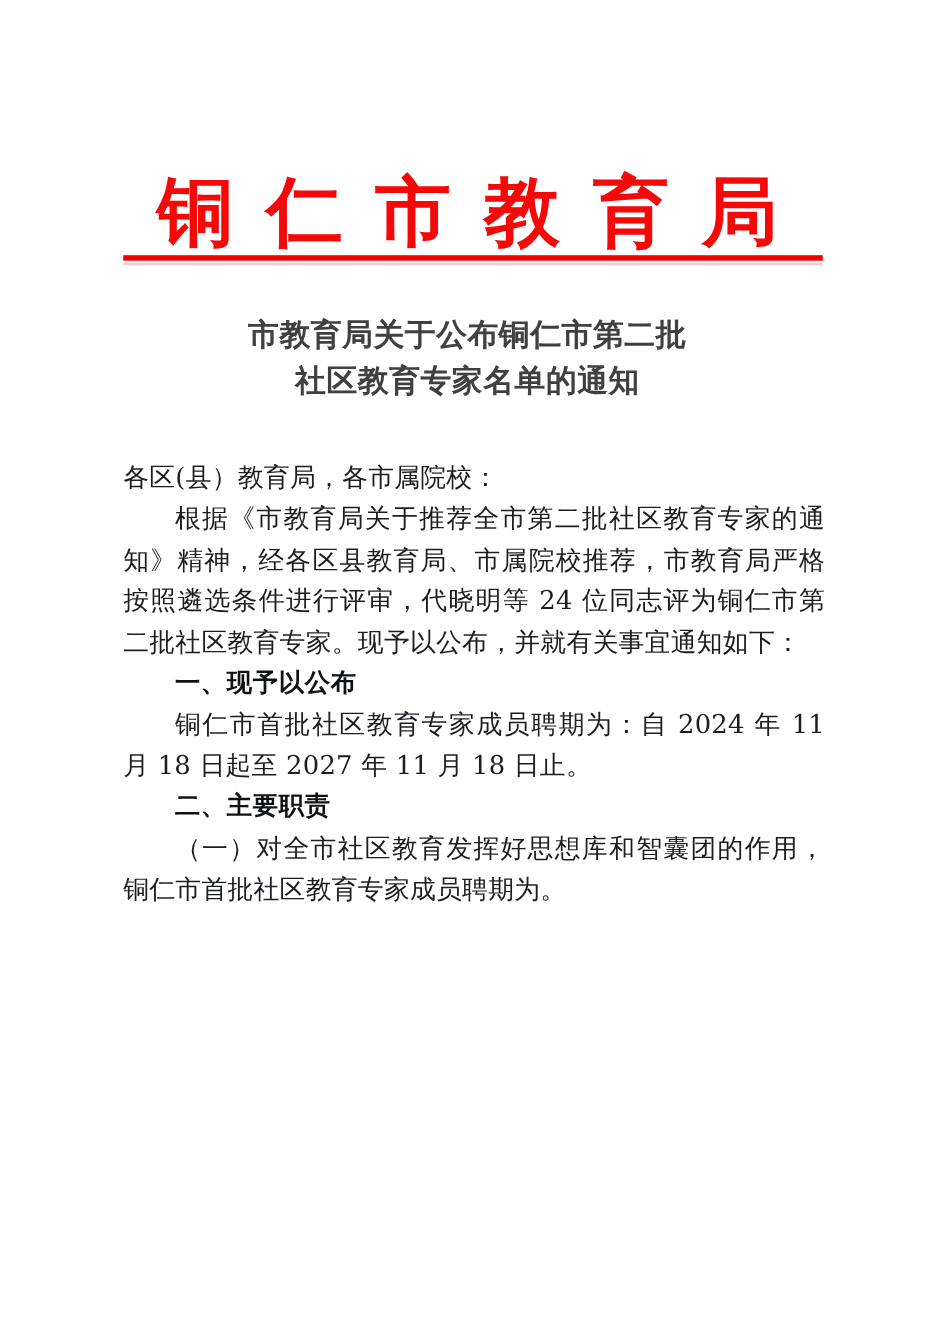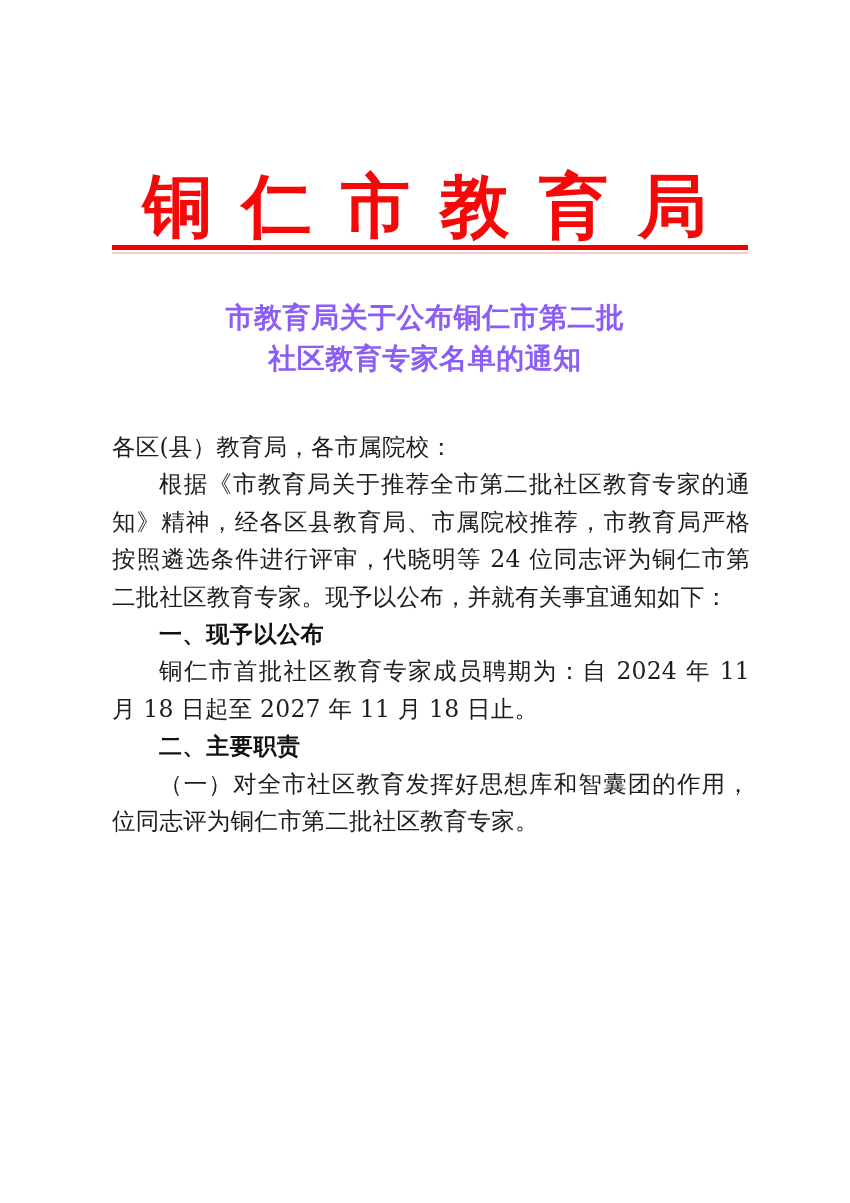--- a/index.html
+++ b/index.html
@@ -6,21 +6,21 @@
   html, body {
     margin: 0;
     padding: 0;
     background: #ffffff;
   }
 
   .page {
     position: relative;
     width: 850px;
     height: 1134px;
-    margin: 17px auto;
+    margin: 4px auto;
     background: #ffffff;
     overflow: hidden;
     font-family: "DejaVu Serif", "Liberation Serif", serif;
     -webkit-font-smoothing: antialiased;
   }
 
   
   .letterhead {
     position: absolute;
     top: 148px;
@@ -69,21 +69,21 @@
     text-align: center;
   }
 
   .doc-title-line {
     display: block;
     font-family: "DejaVu Serif", "Liberation Serif", serif;
     font-weight: bold;
     font-size: 28px;
     line-height: 41px;
     letter-spacing: 0.5px;
-    color: #8b5cf6;
+    color: #404040;
     white-space: nowrap;
   }
 
   
   .body-col {
     position: absolute;
     top: 412px;
     left: 112px;
     width: 638px;
   }
@@ -138,20 +138,20 @@
     <p class="para">各区(县）教育局，各市属院校：</p>
 
     <p class="para indent">根据《市教育局关于推荐全市第二批社区教育专家的通知》精神，经各区县教育局、市属院校推荐，市教育局严格按照遴选条件进行评审，代晓明等 24 位同志评为铜仁市第二批社区教育专家。现予以公布，并就有关事宜通知如下：</p>
 
     <p class="heading">一、现予以公布</p>
 
     <p class="para indent">铜仁市首批社区教育专家成员聘期为：自 2024 年 11 月 18 日起至 2027 年 11 月 18 日止。</p>
 
     <p class="heading">二、主要职责</p>
 
-    <p class="para indent">（一）对全市社区教育发挥好思想库和智囊团的作用，位同志评为铜仁市第二批社区教育专家。</p>
+    <p class="para indent">（一）对全市社区教育发挥好思想库和智囊团的作用，铜仁市首批社区教育专家成员聘期为。</p>
 
 
 
 
   </div>
 
 </div>
 
 </body></html>

